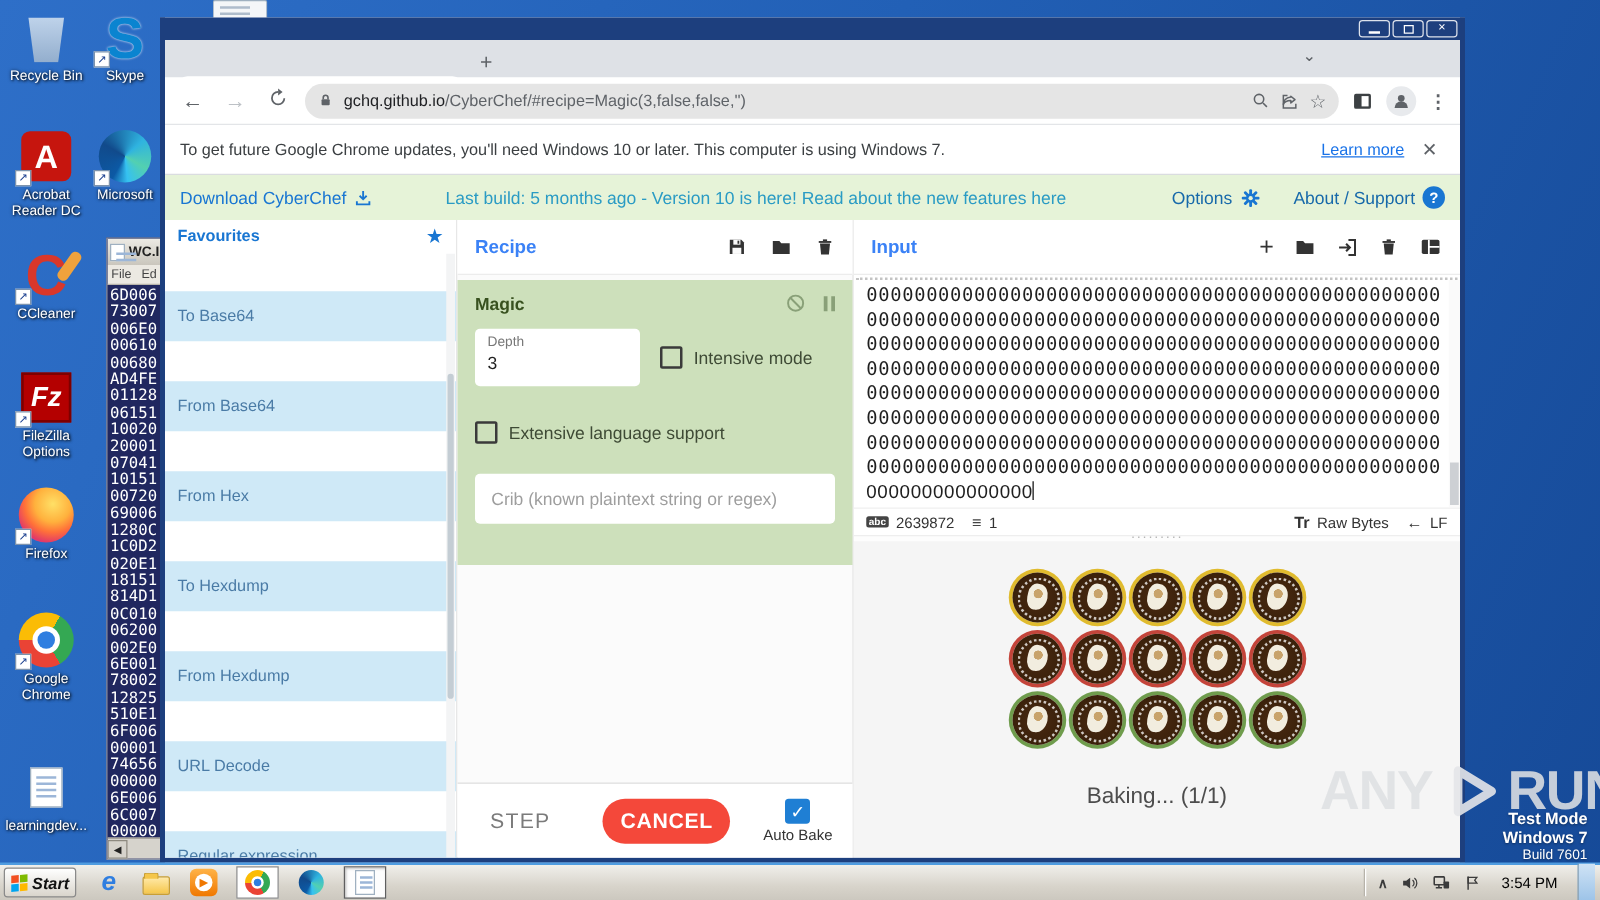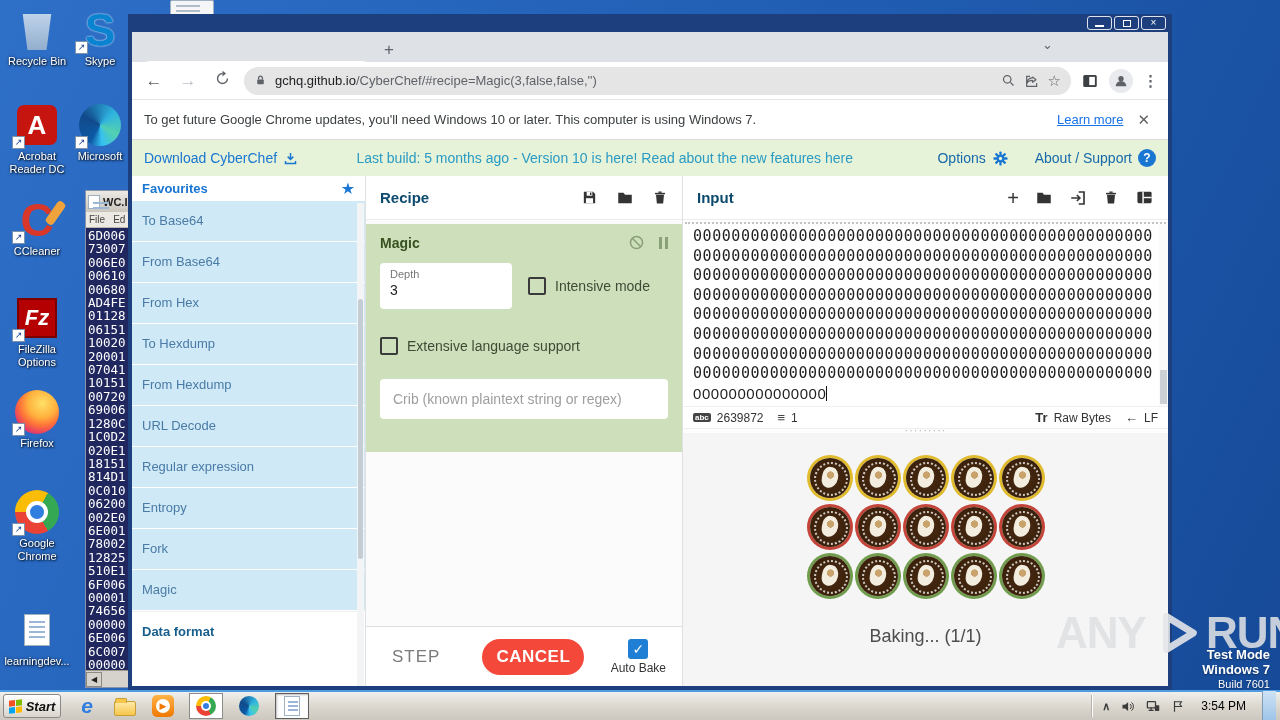--- a/index.html
+++ b/index.html
@@ -93,30 +93,30 @@
   .ccbanner .opt,.ccbanner .abt{color:#1769aa;display:flex;align-items:center;gap:6px;margin-left:26px;}
   .qmark{width:18px;height:18px;border-radius:50%;background:#1976d2;color:#fff;font-weight:bold;font-size:12px;
     display:flex;align-items:center;justify-content:center;}
   .ccmain{position:absolute;left:0;right:0;top:162px;bottom:0;display:flex;}
   
   .ops{width:234px;background:#fff;position:relative;overflow:hidden;border-right:1px solid #e0e0e0;}
   .ops .fav{height:25px;display:flex;align-items:center;justify-content:space-between;padding:0 10px;}
   .ops .fav .ft{font-size:13px;font-weight:bold;color:#1976d2;}
   .ops .fav .star{color:#1976d2;font-size:16px;}
   .op-item{height:40px;margin-bottom:1px;background:#cfe9f7;color:#4a7ba6;font-size:13px;
-    line-height:40px;padding-left:10px;}
+    line-height:40px;padding-left:10px;margin-top:32px;}
   .opcat{height:40px;background:#fff;font-size:13px;font-weight:bold;color:#185e8c;line-height:40px;
     padding-left:10px;border-top:1px solid #eee;}
   .ops .vscroll{position:absolute;right:1px;top:27px;bottom:0;width:7px;background:#f3f4f5;}
   .ops .vthumb{position:absolute;left:1px;width:5px;top:96px;height:260px;background:#c4cdd4;border-radius:3px;}
   
   .recipe{width:317px;background:#fbfbfb;position:relative;border-right:1px solid #e0e0e0;}
   .panelhead{height:44px;background:#fff;display:flex;align-items:center;padding:0 14px;
     border-bottom:1px solid #ececec;}
-  .panelhead .pt{flex:1;font-size:15px;font-weight:bold;color:#0c4a6e;}
+  .panelhead .pt{flex:1;font-size:15px;font-weight:bold;color:#3b82f6;}
   .panelhead .hicons{display:flex;gap:18px;color:#333;align-items:center;}
   .opcard{position:absolute;left:0;right:0;top:48px;height:228px;background:#cde0bb;padding:10px 14px;}
   .opcard .oprow{display:flex;align-items:center;}
   .opcard .opname{flex:1;font-size:14px;font-weight:bold;color:#38511f;}
   .opcard .opicons{display:flex;gap:14px;color:#89a078;align-items:center;}
   .pausebars{display:inline-flex;gap:3px;}
   .pausebars i{width:3px;height:12px;background:#89a078;display:block;}
   .fieldrow{display:flex;margin-top:12px;align-items:center;gap:16px;}
   .depth{width:132px;height:46px;background:#fff;border-radius:4px;padding:5px 10px;}
   .depth .dl{font-size:11px;color:#777;}

